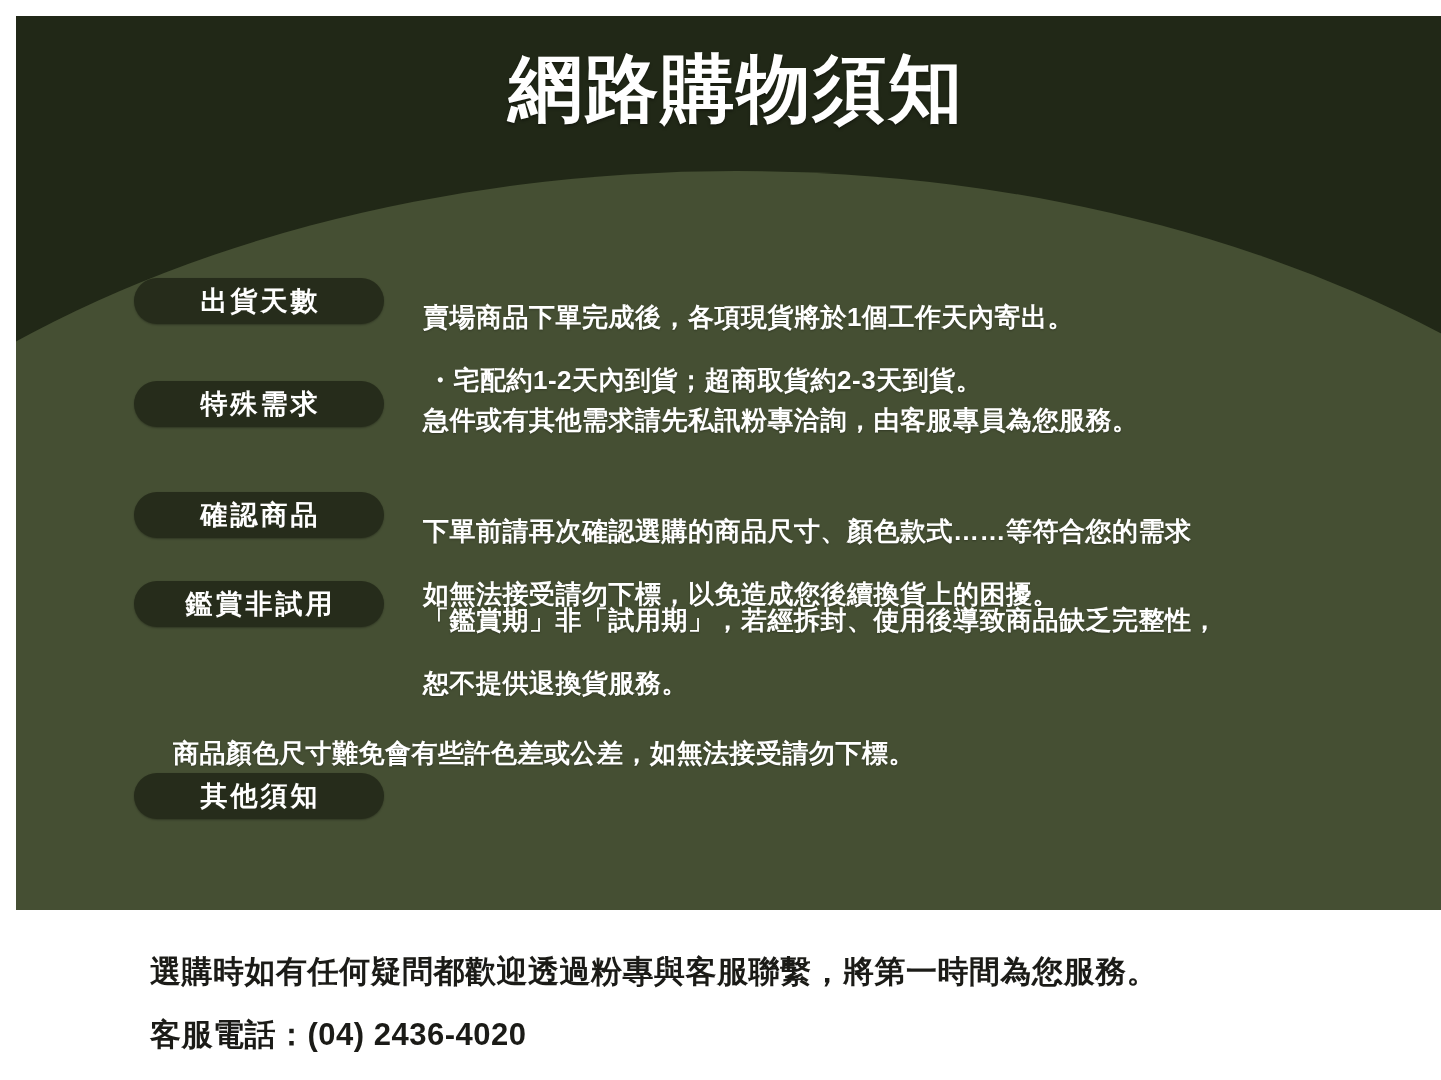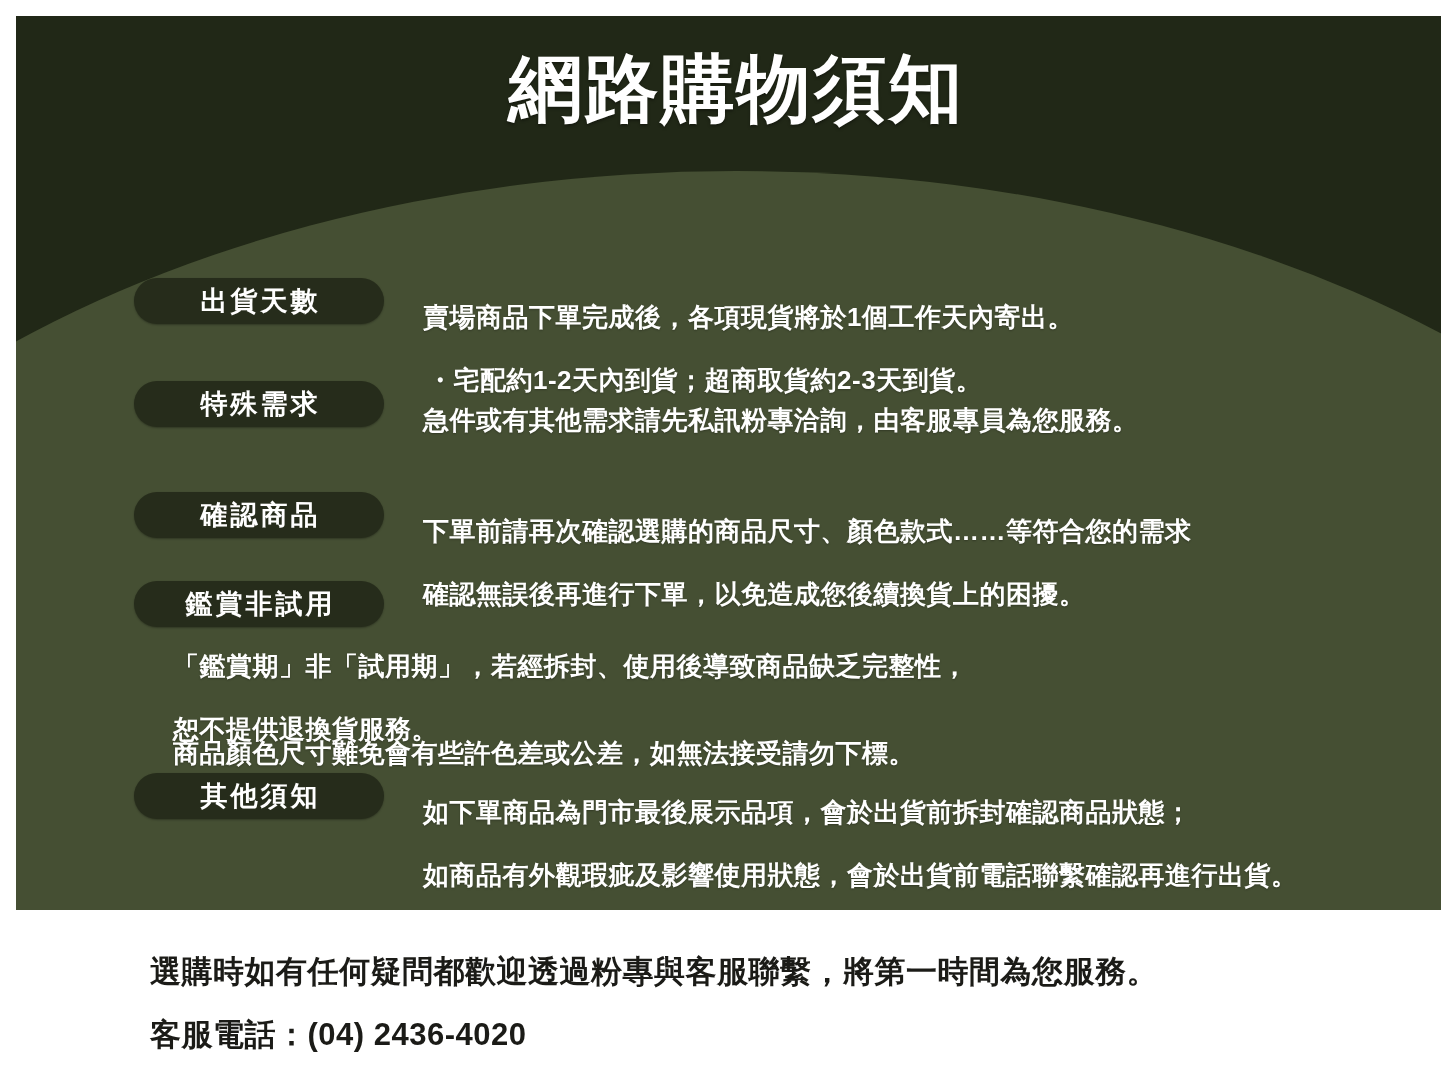--- a/index.html
+++ b/index.html
@@ -90,21 +90,21 @@
     text-shadow:0 1px 2px rgba(0,0,0,.28);
     white-space:nowrap;
   }
   .body .ln{ display:block; }
   .body .ln.indent{ padding-left:12px; }
 
   
   .row-0{ top:254px; }
   .row-1{ top:357px; }
   .row-2{ top:468px; }
-  .row-3{ top:557px;flex-direction:column; }
+  .row-3{ top:557px; }
   .row-4{ top:690px; }
   .row-5{ top:749px; }
 
   
   .footer{
     position:absolute;
     left:0; top:894px;
     width:1441px; height:154px;
     background:#ffffff;
   }
@@ -142,41 +142,37 @@
         <div class="row row-1">
           <div class="badge">特殊需求</div>
           <div class="body">
             <span class="ln">急件或有其他需求請先私訊粉專洽詢，由客服專員為您服務。</span>
           </div>
         </div>
         <div class="row row-2">
           <div class="badge">確認商品</div>
           <div class="body">
             <span class="ln">下單前請再次確認選購的商品尺寸、顏色款式……等符合您的需求</span>
-            <span class="ln">確認無誤後再進行下單，以免造成您後續換貨上的困擾。</span>
+            <span class="ln">如無法接受請勿下標，以免造成您後續換貨上的困擾。</span>
           </div>
         </div>
         <div class="row row-3">
           <div class="badge">鑑賞非試用</div>
           <div class="body">
             <span class="ln">「鑑賞期」非「試用期」，若經拆封、使用後導致商品缺乏完整性，</span>
             <span class="ln">恕不提供退換貨服務。</span>
           </div>
         </div>
         <div class="row row-4">
           <div class="body">
             <span class="ln">商品顏色尺寸難免會有些許色差或公差，如無法接受請勿下標。</span>
           </div>
         </div>
         <div class="row row-5">
           <div class="badge">其他須知</div>
-          <div class="body">
-            <span class="ln">如下單商品為門市最後展示品項，會於出貨前拆封確認商品狀態；</span>
-            <span class="ln">如商品有外觀瑕疵及影響使用狀態，會於出貨前電話聯繫確認再進行出貨。</span>
-          </div>
         </div>
       </div>
   </div>
 
   <div class="footer">
     <div class="footer-inner">
       <div class="foot-line">選購時如有任何疑問都歡迎透過粉專與客服聯繫，將第一時間為您服務。</div>
       <div class="foot-line">客服電話：(04) 2436-4020</div>
     </div>
   </div>

